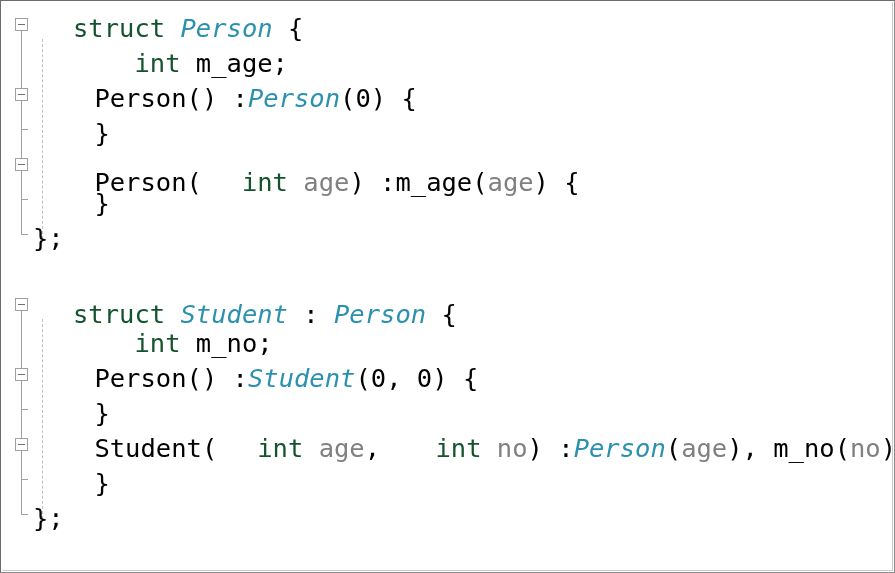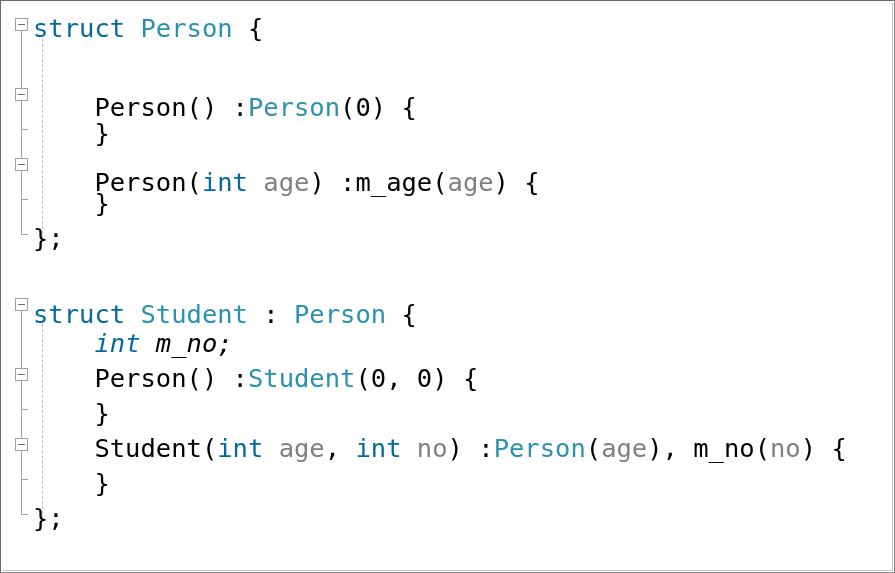--- a/index.html
+++ b/index.html
@@ -60,22 +60,22 @@
     position: absolute;
     left: 30px;
     top: 0;
     height: 35px;
     line-height: 35px;
     white-space: pre;
   }
 
   
   .tok-plain   { color: #000000; }
-  .tok-keyword { color: #0369a1; }
-  .tok-type    { color: #2b91af; }
+  .tok-keyword { color: #14532d; margin-left: 40px; }
+  .tok-type    { color: #2b91af; font-style: italic; }
   .tok-param   { color: #808080; }
   .tok-number  { color: #000000; }
   .tok-punct   { color: #000000; }
 
   
   #folding-margin {
     position: absolute;
     left: 0; top: 0;
     width: 30px;
     height: 100%;
@@ -142,28 +142,29 @@
         <div class="fold-foot" style="left: 18px; top: 476px; width: 7px;"></div>
       </div>
 
     <div id="indent-guides-layer">
         <div class="indent-guide" style="left: 39px; top: 36px; height: 200px;"></div>
         <div class="indent-guide" style="left: 39px; top: 316px; height: 200px;"></div>
       </div>
 
     <div id="code-surface">
         <div class="code-line" style="top: 8px;"><span class="line-text"><span class="tok-keyword">struct</span><span class="tok-plain"> </span><span class="tok-type">Person</span><span class="tok-punct"> {</span></span></div>
-        <div class="code-line" style="top: 78px; margin-top: 9px;"><span class="line-text"><span class="tok-plain">    Person() :</span><span class="tok-type">Person</span><span class="tok-punct">(</span><span class="tok-number">0</span><span class="tok-punct">) {</span></span></div>
+        <div class="code-line" style="top: 43px;"><span class="line-text"><span class="tok-plain">    </span><span class="tok-keyword">int</span><span class="tok-plain"> m_age;</span></span></div>
+        <div class="code-line" style="top: 78px;"><span class="line-text"><span class="tok-plain">    Person() :</span><span class="tok-type">Person</span><span class="tok-punct">(</span><span class="tok-number">0</span><span class="tok-punct">) {</span></span></div>
         <div class="code-line" style="top: 113px;"><span class="line-text"><span class="tok-plain">    }</span></span></div>
         <div class="code-line" style="top: 162px;"><span class="line-text"><span class="tok-plain">    Person(</span><span class="tok-keyword">int</span><span class="tok-plain"> </span><span class="tok-param">age</span><span class="tok-plain">) :m_age(</span><span class="tok-param">age</span><span class="tok-punct">) {</span></span></div>
         <div class="code-line" style="top: 183px;"><span class="line-text"><span class="tok-plain">    }</span></span></div>
         <div class="code-line" style="top: 218px;"><span class="line-text"><span class="tok-plain">};</span></span></div>
         <div class="code-line" style="top: 253px;"><span class="line-text"></span></div>
         <div class="code-line" style="top: 294px;"><span class="line-text"><span class="tok-keyword">struct</span><span class="tok-plain"> </span><span class="tok-type">Student</span><span class="tok-punct"> : </span><span class="tok-type">Person</span><span class="tok-punct"> {</span></span></div>
-        <div class="code-line" style="top: 323px; font-style: italic;"><span class="line-text"><span class="tok-plain">    </span><span class="tok-keyword">int</span><span class="tok-plain"> m_no;</span></span></div>
+        <div class="code-line" style="top: 323px;"><span class="line-text"><span class="tok-plain">    </span><span class="tok-keyword">int</span><span class="tok-plain"> m_no;</span></span></div>
         <div class="code-line" style="top: 358px;"><span class="line-text"><span class="tok-plain">    Person() :</span><span class="tok-type">Student</span><span class="tok-punct">(</span><span class="tok-number">0</span><span class="tok-punct">, </span><span class="tok-number">0</span><span class="tok-punct">) {</span></span></div>
         <div class="code-line" style="top: 393px;"><span class="line-text"><span class="tok-plain">    }</span></span></div>
         <div class="code-line" style="top: 428px;"><span class="line-text"><span class="tok-plain">    Student(</span><span class="tok-keyword">int</span><span class="tok-plain"> </span><span class="tok-param">age</span><span class="tok-punct">, </span><span class="tok-keyword">int</span><span class="tok-plain"> </span><span class="tok-param">no</span><span class="tok-punct">) :</span><span class="tok-type">Person</span><span class="tok-punct">(</span><span class="tok-param">age</span><span class="tok-plain">), m_no(</span><span class="tok-param">no</span><span class="tok-punct">) {</span></span></div>
         <div class="code-line" style="top: 463px;"><span class="line-text"><span class="tok-plain">    }</span></span></div>
         <div class="code-line" style="top: 498px;"><span class="line-text"><span class="tok-plain">};</span></span></div>
       </div>
 
   </div>
 </div>
 

